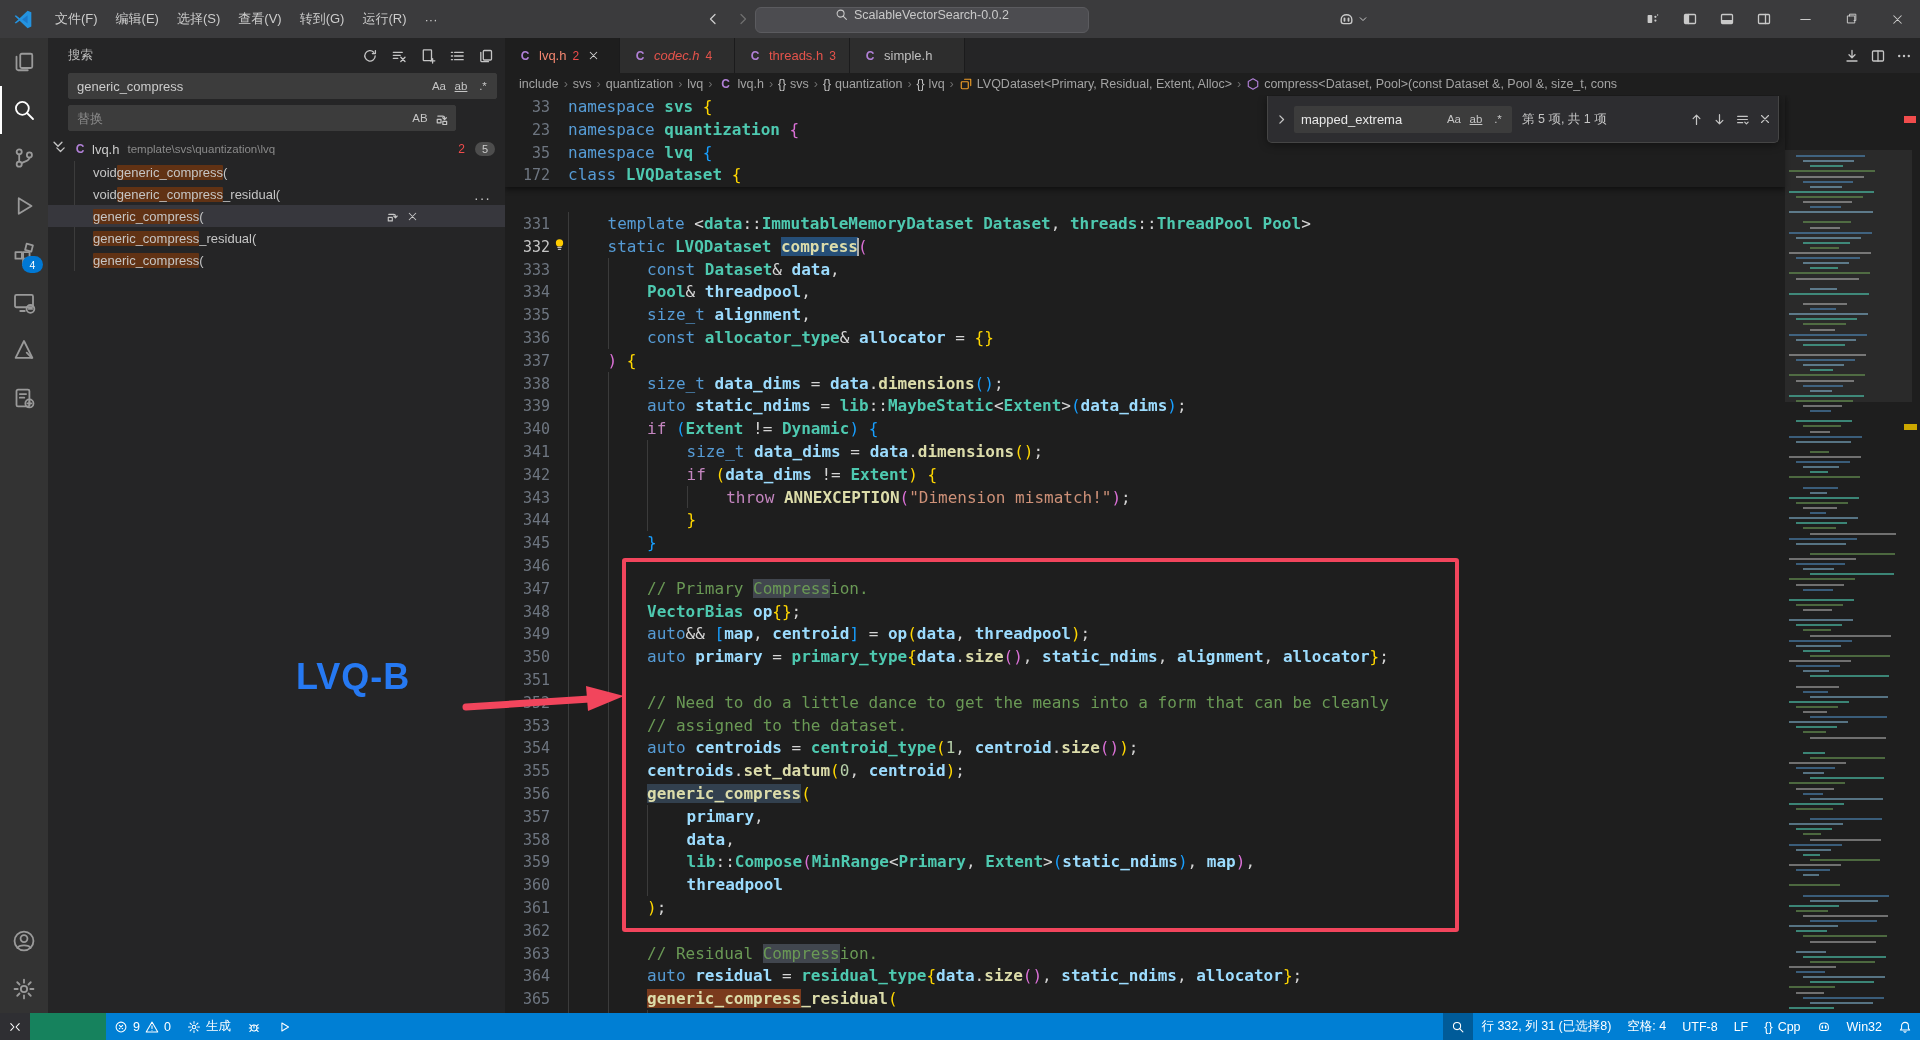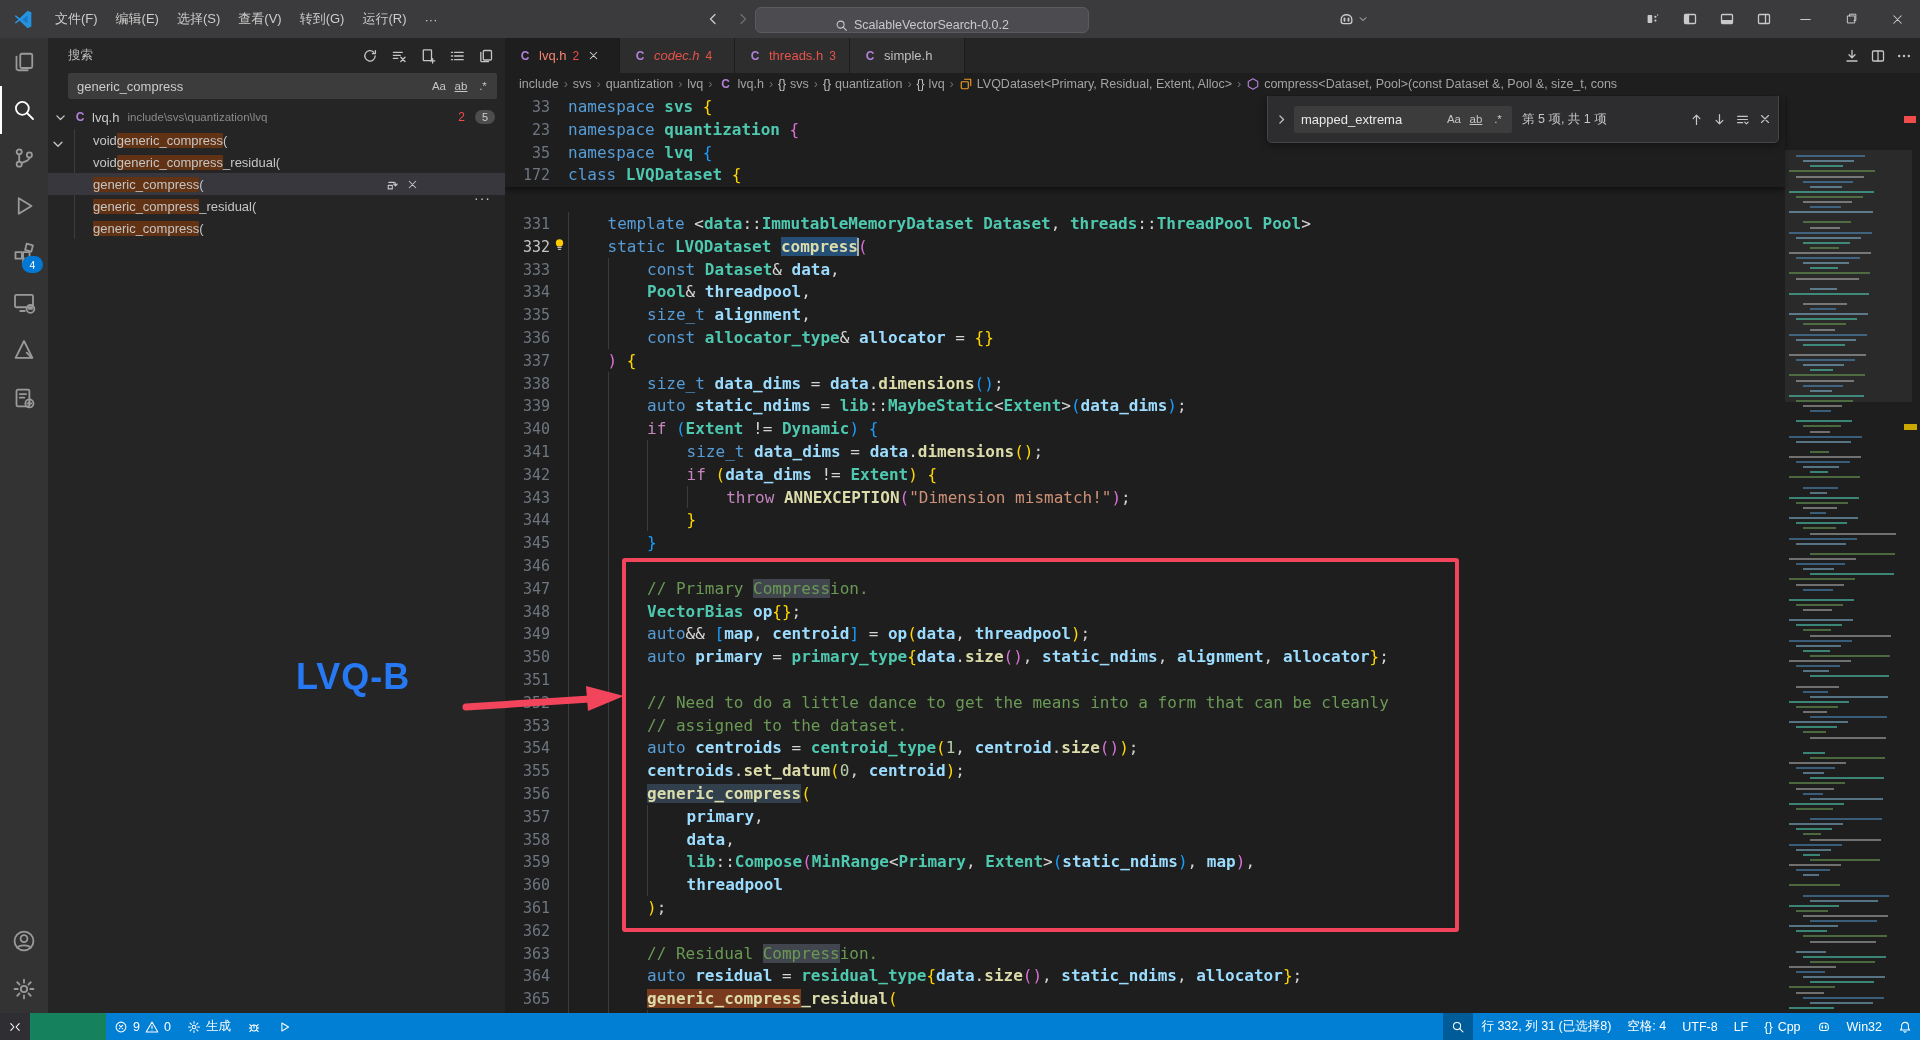--- a/index.html
+++ b/index.html
@@ -6,21 +6,21 @@
     font-family:"Liberation Sans","DejaVu Sans",sans-serif;-webkit-font-smoothing:antialiased;}
   .app{position:relative;width:1920px;height:1040px;}
   .ico{display:inline-flex;align-items:center;justify-content:center;flex:none}
   .ico svg{display:block}
   
   .titlebar{position:absolute;left:0;top:0;right:0;height:38px;background:#3b3b3d;display:flex;align-items:center;color:#cccccc;font-size:13px;z-index:40}
   .logo{width:46px;display:flex;justify-content:center}
   .menus{display:flex;align-items:center}
   .menu-item{padding:4px 9px;border-radius:5px;cursor:default}
   .nav-arrows{position:absolute;left:705px;top:0;height:38px;display:flex;align-items:center;gap:14px}
-  .cmd-center{position:absolute;left:755px;top:7px;width:332px;height:24px;background:#4c4c50;border:1px solid #5b5b5f;border-radius:6px;display:flex;align-items:flex-end;justify-content:center;gap:6px;color:#c9c9c9;font-size:12.5px}
+  .cmd-center{position:absolute;left:755px;top:7px;width:332px;height:24px;background:#4c4c50;border:1px solid #5b5b5f;border-radius:6px;display:flex;align-items:flex-start;justify-content:center;gap:6px;color:#c9c9c9;font-size:12.5px}
   .copilot-btn{position:absolute;left:1338px;top:7px;height:24px;display:flex;align-items:center;gap:3px;color:#c9c9c9}
   .win-icons{position:absolute;right:0;top:0;height:38px;display:flex;align-items:center}
   .layout-ic{width:37px;height:38px;display:flex;align-items:center;justify-content:center;color:#c9c9c9}
   .win-ctl{width:46px;height:38px;display:flex;align-items:center;justify-content:center;color:#cccccc}
   
   .activitybar{position:absolute;left:0;top:38px;width:48px;bottom:27px;background:#333333;display:flex;flex-direction:column;z-index:30}
   .ab-item{position:relative;width:48px;height:48px;display:flex;align-items:center;justify-content:center;color:#9a9a9a}
   .ab-item.active{color:#ffffff;box-shadow:inset 2px 0 0 #ffffff}
   .ab-badge{position:absolute;right:5px;bottom:5px;min-width:17px;height:17px;border-radius:9px;background:#0078d4;color:#fff;font-size:10.5px;display:flex;align-items:center;justify-content:center;padding:0 2px}
   .ab-bottom{margin-top:auto}
@@ -333,30 +333,44 @@
         </svg>
       </div>
     <div class="input-row" style="margin-left:20px">
       <input type="text" value="generic_compress" style="">
       <span class="in-opts" id="searchopts">
           <span class="opt">Aa</span>
           <span class="opt u">ab</span>
           <span class="opt">.*</span>
         </span>
     </div>
+    <div class="input-row" style="margin-left:20px;width:388px">
+      <input type="text" placeholder="替换" style="">
+      <span class="in-opts" id="replaceopts">
+          <span class="opt">AB</span>
+          <span class="opt">
+            <svg width="15" height="15" viewBox="0 0 16 16" fill="none" stroke="currentColor" stroke-width="1.3" stroke-linecap="round" stroke-linejoin="round">
+              <path d="M3 5.4h5.2a2 2 0 0 1 2 2v.6"></path>
+              <path d="M8.3 7.2l1.9 2 1.9-2"></path>
+              <rect x="2.4" y="9" width="4" height="3.6"></rect>
+              <rect x="8.4" y="11" width="4" height="3.4"></rect>
+            </svg>
+          </span>
+        </span>
+    </div>
     <div class="more-dots">···</div>
     <div class="file-row">
       <span class="chev ico" id="filechev">
           <svg width="13" height="13" viewBox="0 0 16 16" fill="none" stroke="currentColor" stroke-width="1.6" stroke-linecap="round" stroke-linejoin="round">
             <path d="M3.5 6l4.5 4.5L12.5 6"></path>
           </svg>
         </span>
       <span class="cicon" style="color:#b180d7">C</span>
       <span class="fname">lvq.h</span>
-      <span class="fpath">include\svs\quantization\lvq</span>
+      <span class="fpath">template\svs\quantization\lvq</span>
       <span class="fprob">2</span>
       <span class="fbadge">5</span>
     </div>
     <div class="results" id="results">
         <div class="result-row">
           <span>void </span>
           <span class="match-hl">generic_compress</span>
           <span>(</span>
         </div>
         <div class="result-row">

